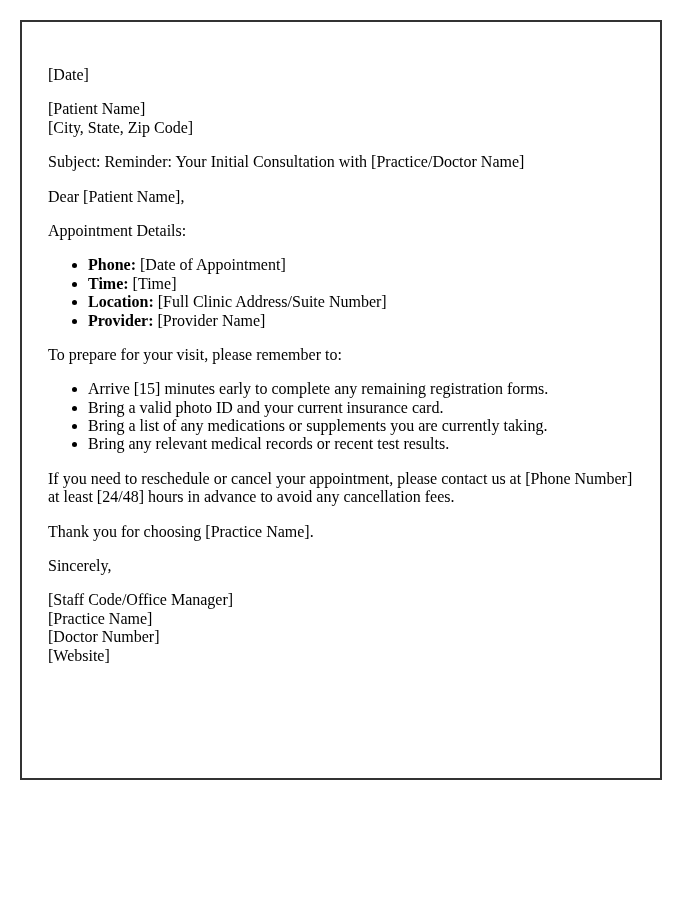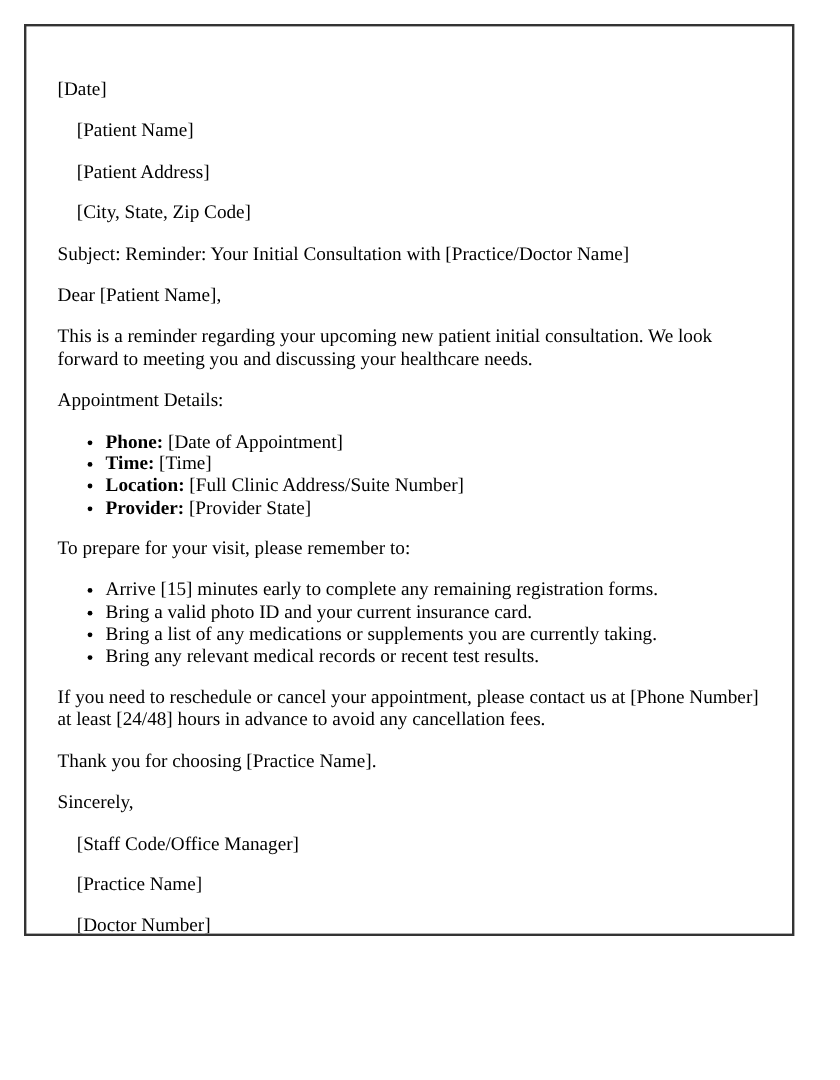--- a/index.html
+++ b/index.html
@@ -23,55 +23,53 @@
     border: 2px solid #333333;
     background: #ffffff;
     padding: 28px 26px;
     font-size: 16px;
     line-height: 1.15;
     color: #000000;
     overflow: hidden;
   }
   .para { margin: 16px 0; }
   .block { margin: 16px 0; }
-  .line { margin: 16px; }
+  .line { margin: 0; }
   .bold { font-weight: normal; }
   ul.letter-list {
     margin: 16px 0;
     padding-left: 40px;
     list-style-type: disc;
   }
   ul.letter-list li { margin: 0; padding: 0; }
 </style>
 </head>
 <body>
 
 <div class="letter-frame">
 
   <p class="para">[Date]</p>
 
   <div class="block">
     <div class="line">[Patient Name]</div>
-    <div class="line">[Patient Address]</div>
     <div class="line">[City, State, Zip Code]</div>
   </div>
 
   <p class="para">Subject: Reminder: Your Initial Consultation with [Practice/Doctor Name]</p>
 
   <p class="para">Dear [Patient Name],</p>
 
-  <p class="para">This is a reminder regarding your upcoming new patient initial consultation. We look forward to meeting you and discussing your healthcare needs.</p>
 
   <p class="para bold">Appointment Details:</p>
 
   <ul class="letter-list">
     <li><b>Phone:</b> <span>[Date of Appointment]</span></li>
     <li><b>Time:</b> <span>[Time]</span></li>
     <li><b>Location:</b> <span>[Full Clinic Address/Suite Number]</span></li>
-    <li><b>Provider:</b> <span>[Provider State]</span></li>
+    <li><b>Provider:</b> <span>[Provider Name]</span></li>
   </ul>
 
   <p class="para bold">To prepare for your visit, please remember to:</p>
 
   <ul class="letter-list">
     <li>Arrive [15] minutes early to complete any remaining registration forms.</li>
     <li>Bring a valid photo ID and your current insurance card.</li>
     <li>Bring a list of any medications or supplements you are currently taking.</li>
     <li>Bring any relevant medical records or recent test results.</li>
   </ul>

